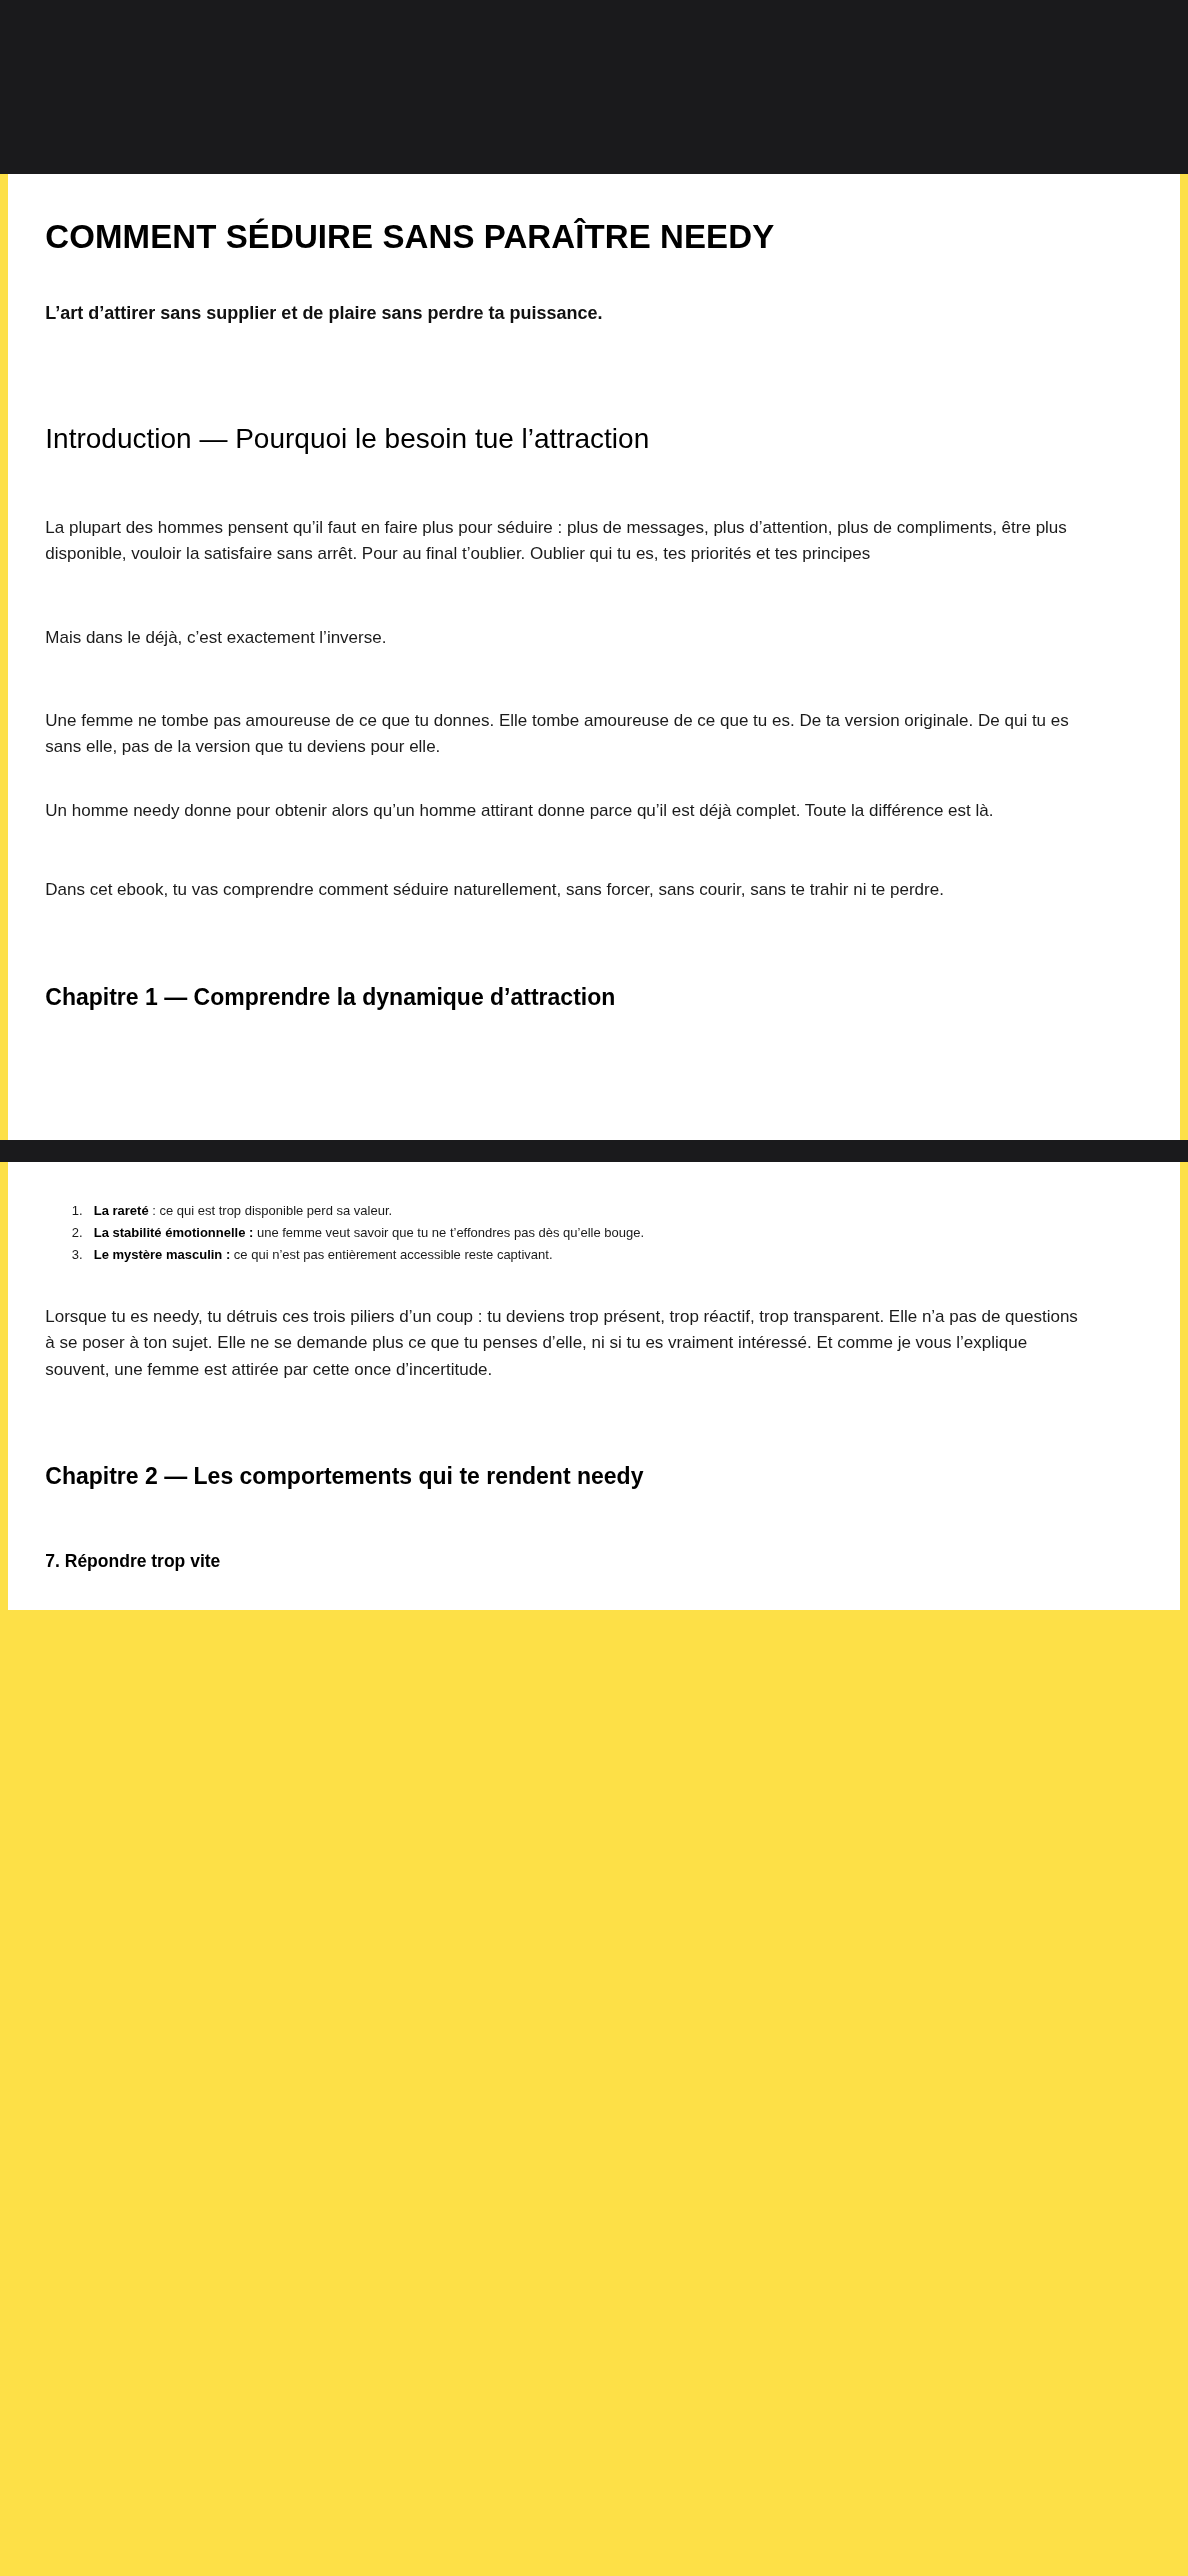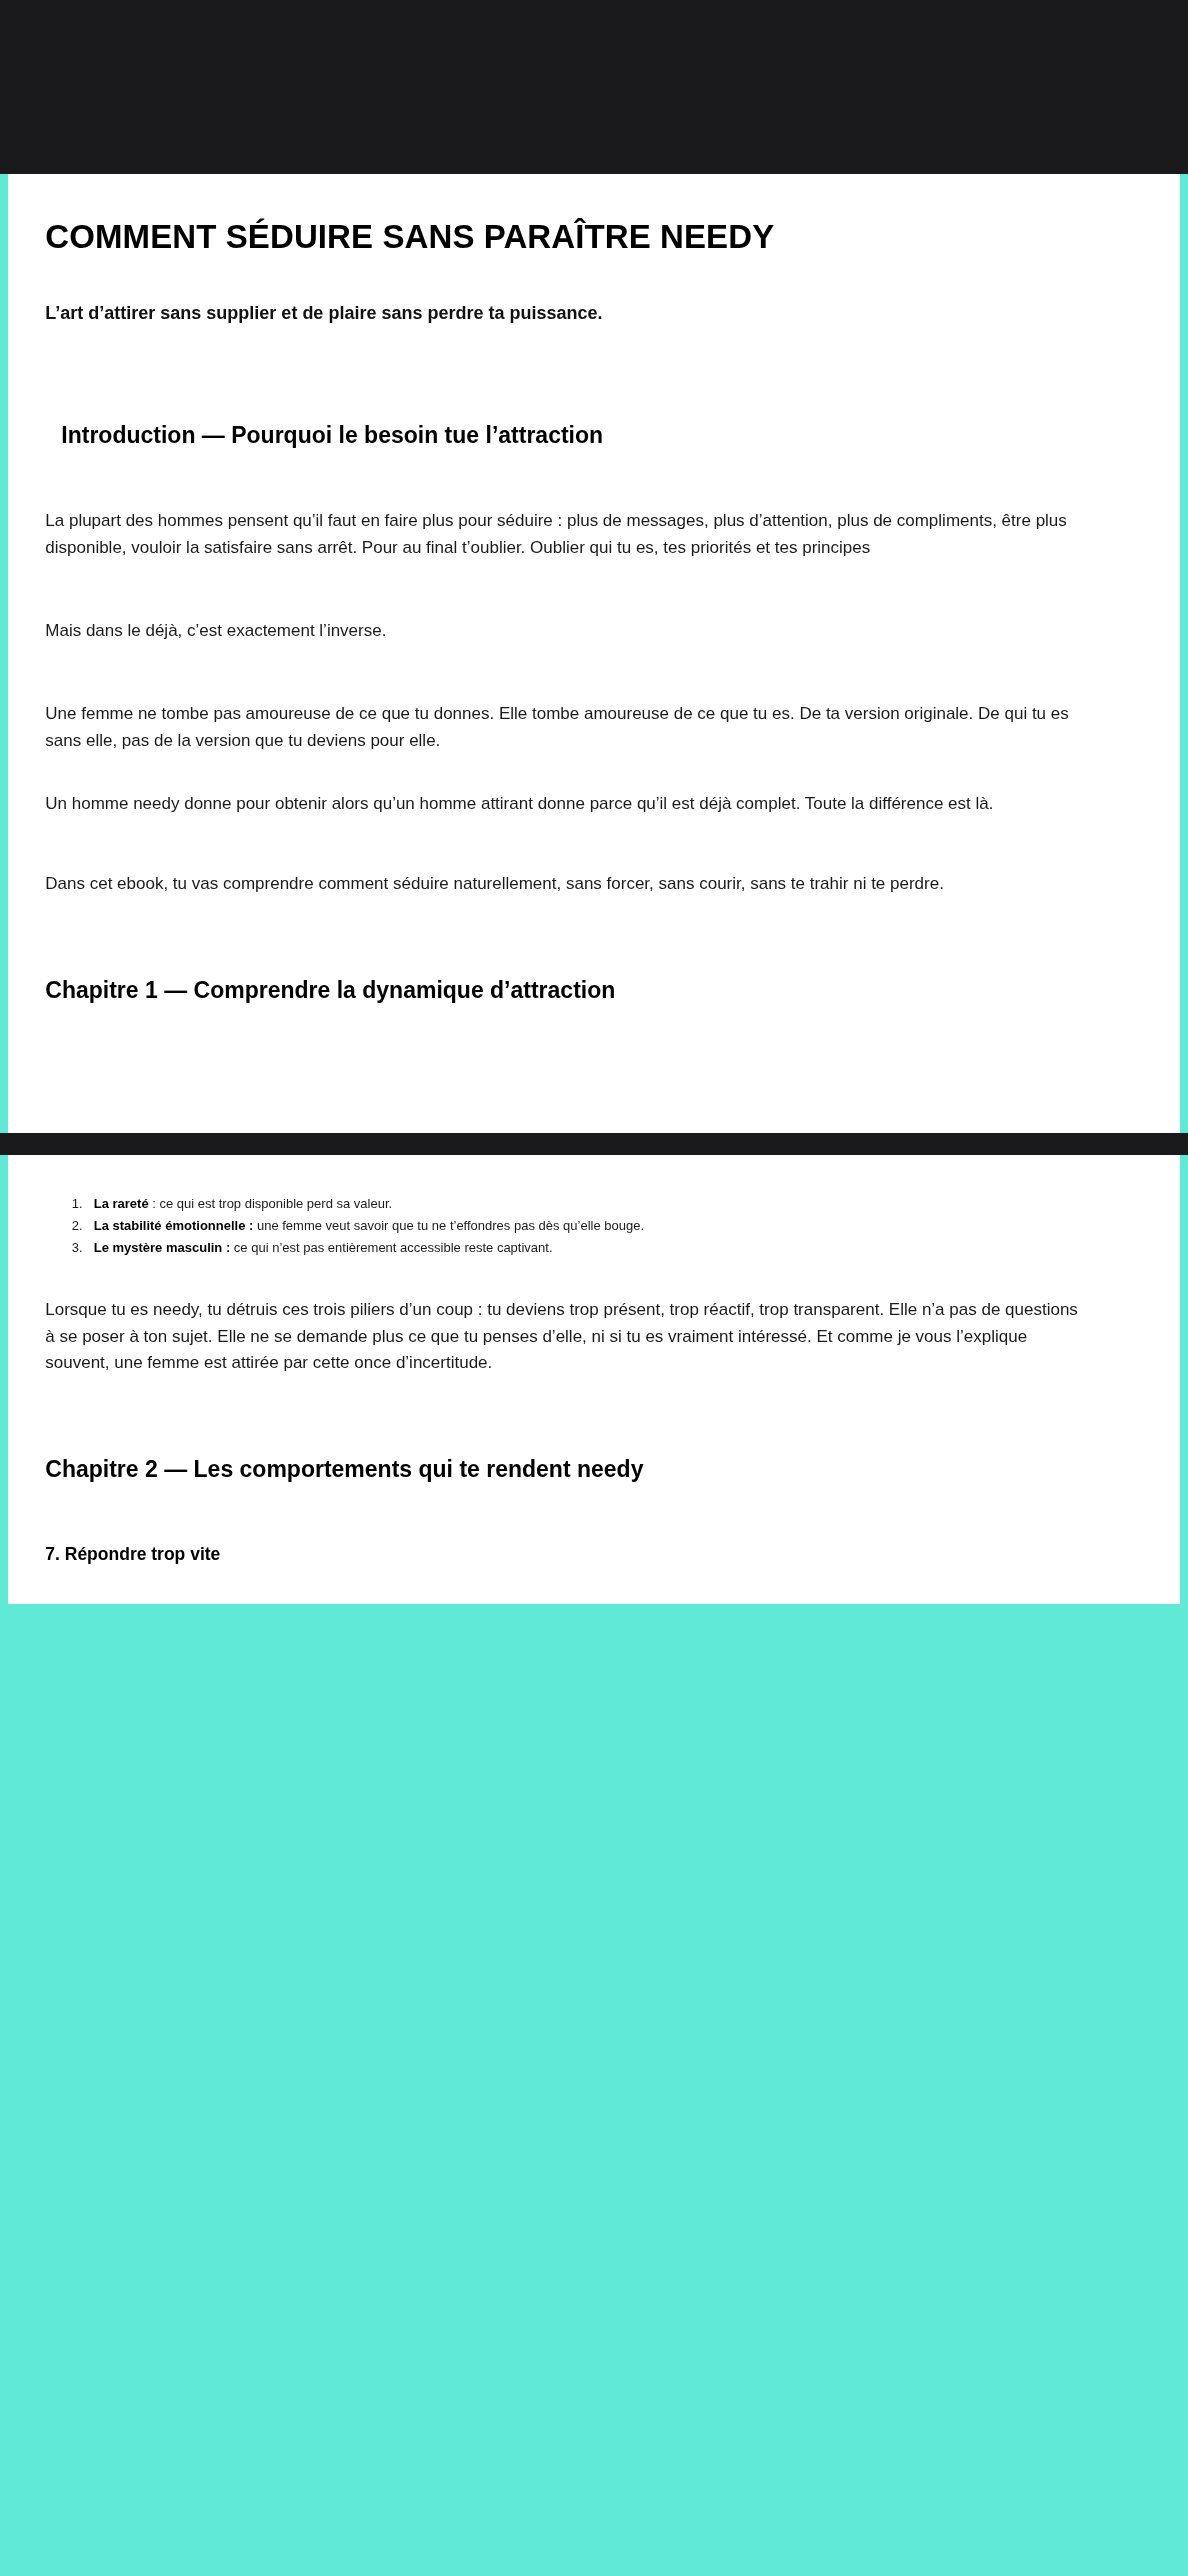--- a/index.html
+++ b/index.html
@@ -7,21 +7,21 @@
     width:1188px;
     height:2576px;
     background:#1a1a1c;
     font-family:"Liberation Sans", sans-serif;
     overflow:hidden;
   }
   #viewer {
     position:relative;
     width:1188px;
     height:2576px;
-    background:#5eead4;
+    background:#fde047;
   }
   
   .top-gap { height:174px; background:#1a1a1c; }
 
   .page {
     background:#ffffff;
     margin:0 8.3px;
     width:1172px;
     padding:0 37px;
     position:relative;
@@ -40,26 +40,25 @@
     margin:0 0 0 0;
   }
   .subtitle {
     font-size:18px;
     font-weight:bold;
     color:#111;
     line-height:1.4;
     margin-top:44px;
   }
   h2.section-heading {
-    font-size:23px;
-    font-weight:bold;
+    font-size:28px;
+    font-weight:normal;
     color:#000;
     line-height:1.3;
     margin-top:95px;
-    margin-left:16px;
   }
   h2.chapter-heading {
     font-size:23px;
     font-weight:bold;
     color:#000;
     line-height:1.3;
   }
   p.body {
     font-size:17px;
     color:#1b1b1b;

